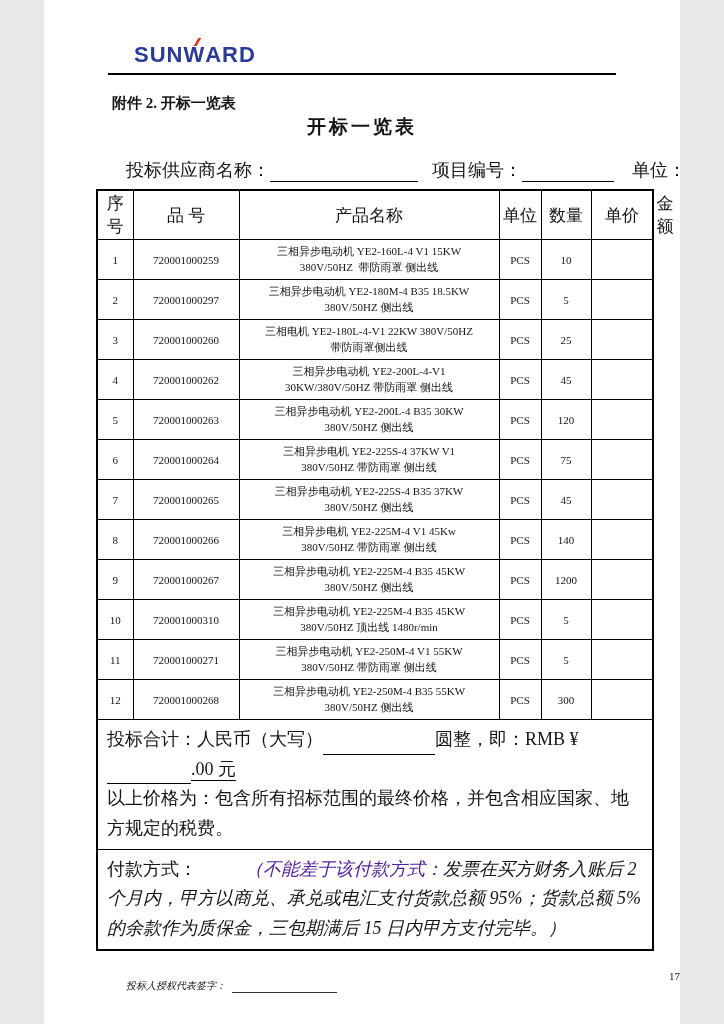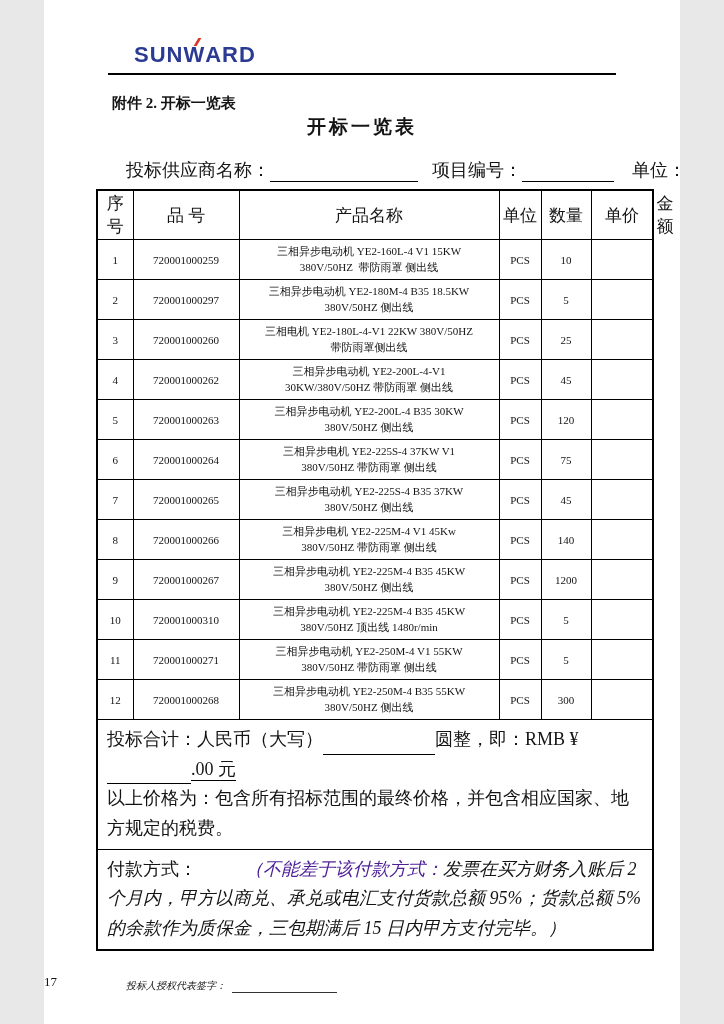--- a/index.html
+++ b/index.html
@@ -76,21 +76,21 @@
   .w-gap2 { display:inline-block; width:44px; }
 
   
   .sig-row { margin-left:30px; font-size:10px;font-style:italic; }
   .sig-row.first { margin-top:26px; }
   .sig-row.second { margin-top:37px;text-align:right; }
   .sig-blank { display:inline-block; border-bottom:1.5px solid #333; height:15px; vertical-align:bottom; }
   .sig-blank.w105 { width:105px; margin-left:6px; }
   .sig-blank.w150 { width:150px; margin-left:4px; }
 
-  .page-number { position:absolute; left:0; right:0; bottom:34px; text-align:left; font-size:13px; }
+  .page-number { position:absolute; left:0; right:0; bottom:42px; text-align:right; font-size:11px; }
 </style>
 </head>
 <body>
 
 <div class="page">
 
   <div class="letterhead">
     <div class="logo-word"><span>SUN</span><span class="logo-w">W</span><span>ARD</span></div>
   </div>
   <hr class="header-rule">

